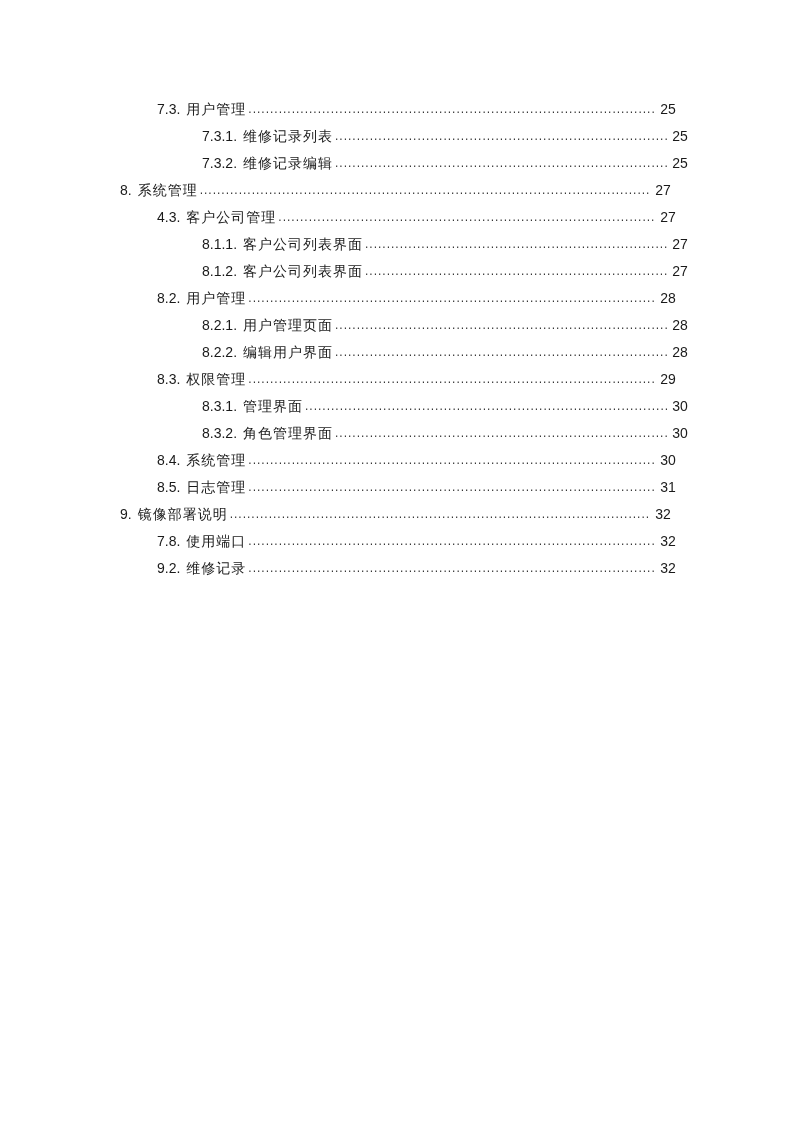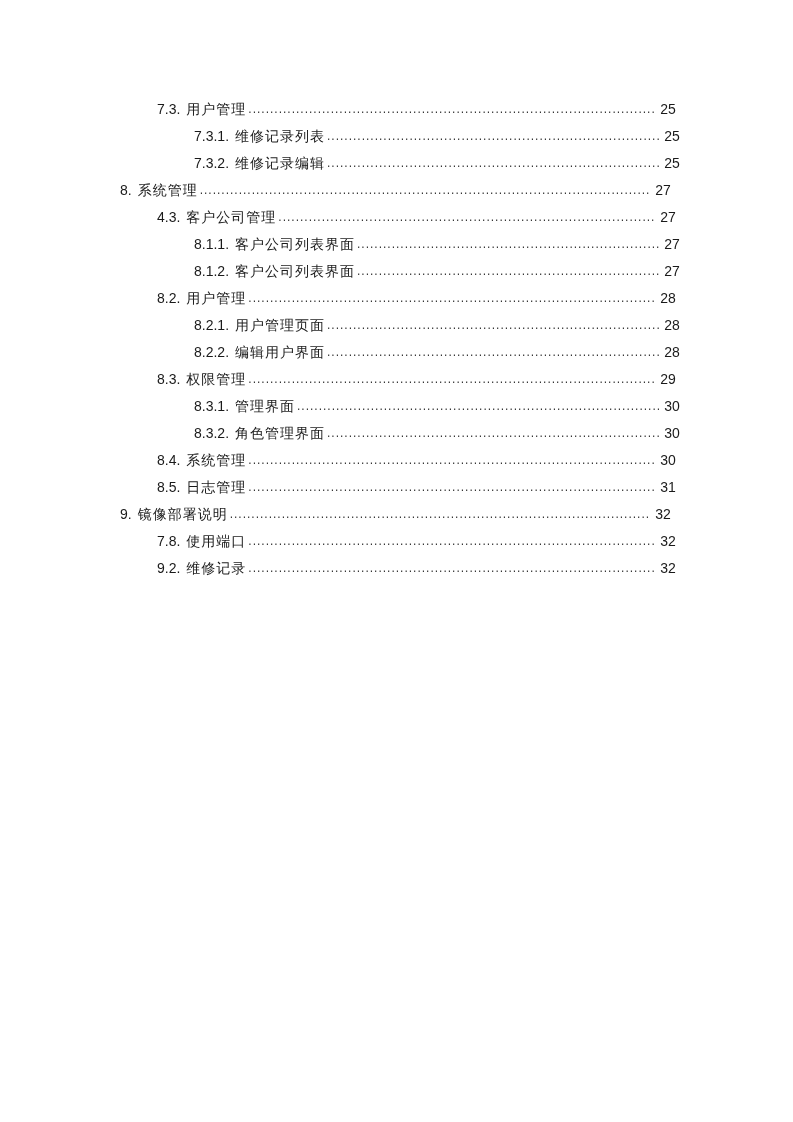--- a/index.html
+++ b/index.html
@@ -9,21 +9,21 @@
   .row { position: absolute; height: 27px; display: flex; align-items: center;
          font-size: 14px; line-height: 27px; white-space: nowrap; }
   .num { display: inline-block; margin-right: 6px; }
   .title { display: inline-block; letter-spacing: 1px; }
   .leader { flex: 1; overflow: hidden; margin: 0 2px; color: #333; letter-spacing: 1px;
             font-size: 12px; }
   .leader::before { content: "................................................................................................................................................................................................................................................"; }
   .page { display: inline-block; width: 22px; text-align: center; }
   .lvl1 { left: 120px; width: 554px; }
   .lvl2 { left: 157px; width: 522px; }
-  .lvl3 { left: 194px; width: 489px; }
+  .lvl3 { left: 202px; width: 489px; }
 </style>
 </head>
 <body>
 
 <div class="toc">
   <div class="row lvl2" style="top:0px">
     <span class="num">7.3.</span>
     <span class="title">用户管理</span>
     <span class="leader"></span>
     <span class="page">25</span>

